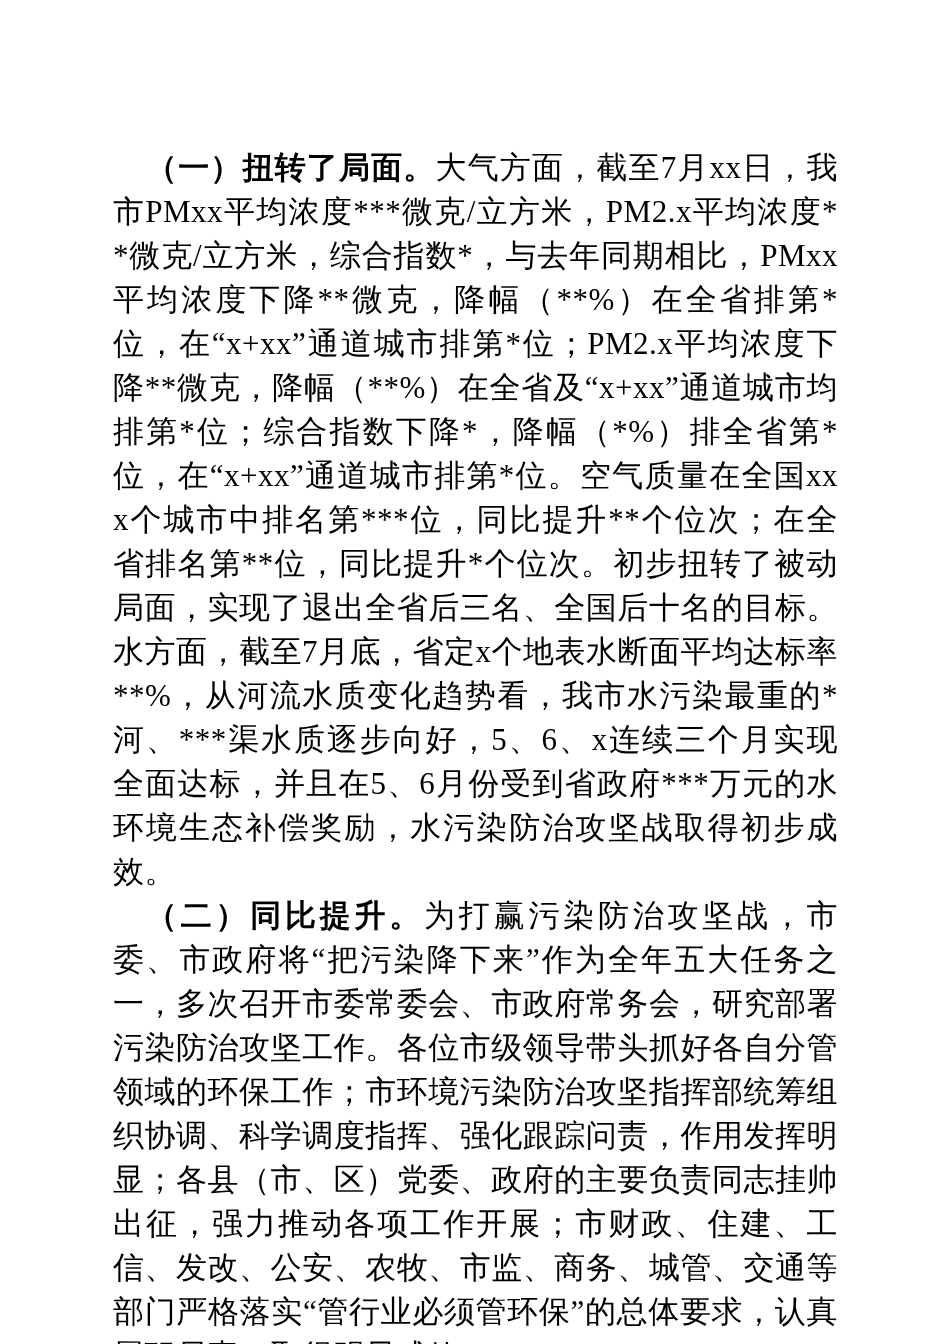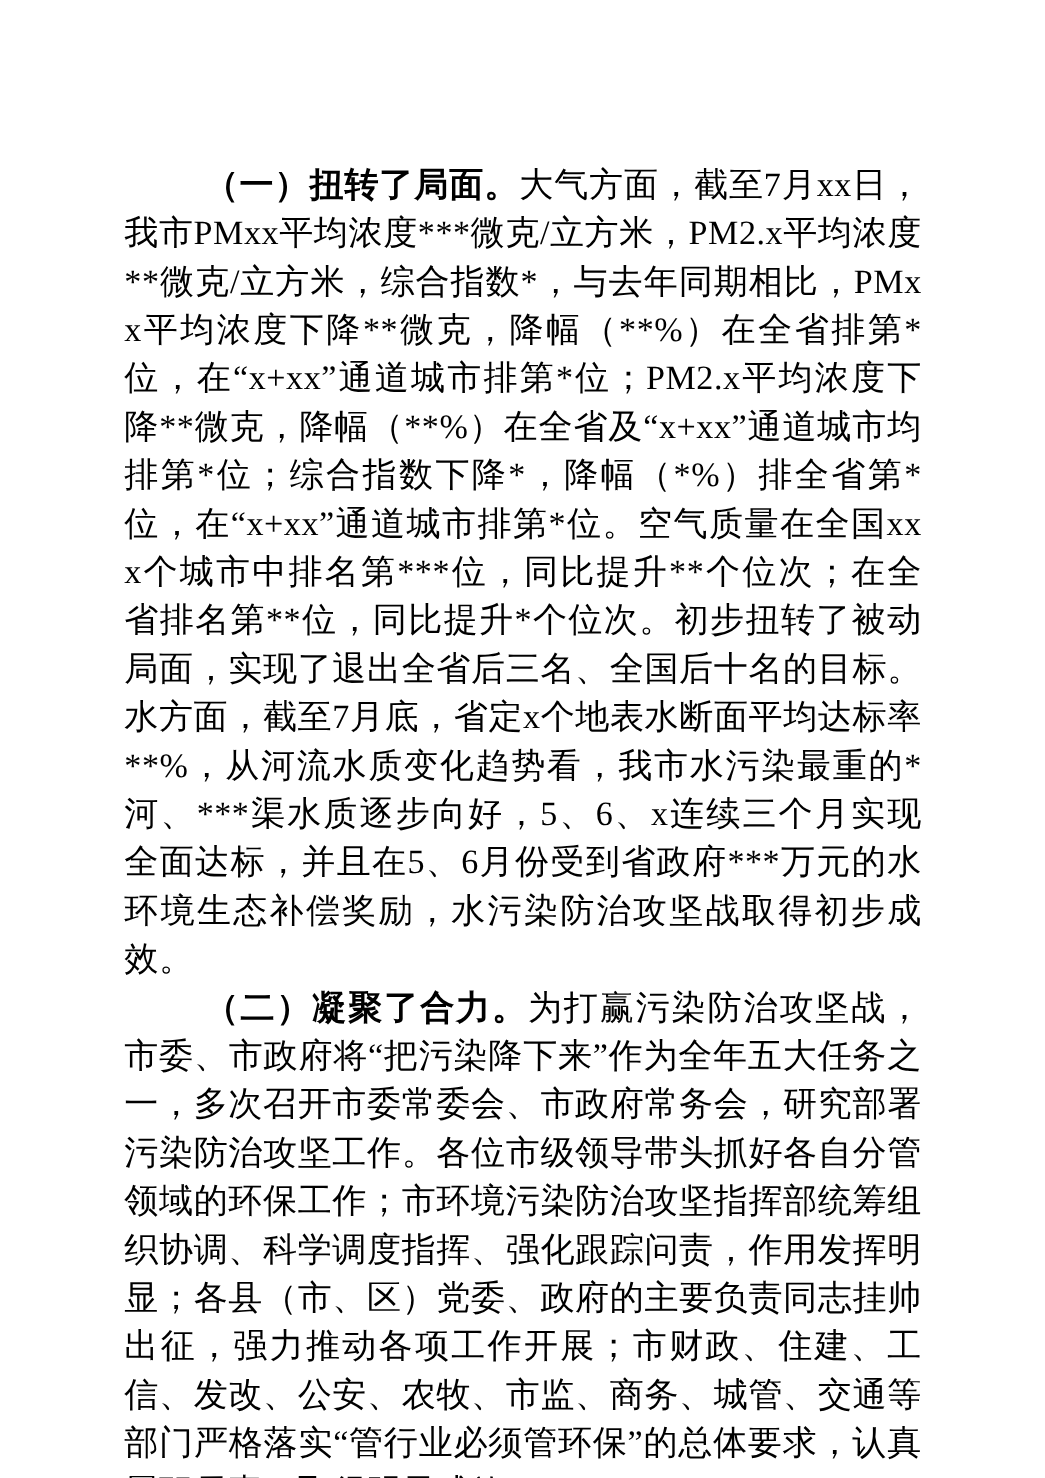--- a/index.html
+++ b/index.html
@@ -22,24 +22,23 @@
     font-size: 31px;
     line-height: 44px;
     color: #000000;
     text-align: justify;
     text-indent: 33px;
     letter-spacing: 0.5px;
     word-break: break-all;
   }
   .para-heading {
     font-weight: bold;
-    margin-left: 40px;
   }
 </style>
 </head>
 <body>
 
 <div class="page">
   <div class="content">
     <p class="para"><strong class="para-heading">（一）扭转了局面。</strong><span class="para-body">大气方面，截至7月xx日，我市PMxx平均浓度***微克/立方米，PM2.x平均浓度**微克/立方米，综合指数*，与去年同期相比，PMxx平均浓度下降**微克，降幅（**%）在全省排第*位，在“x+xx”通道城市排第*位；PM2.x平均浓度下降**微克，降幅（**%）在全省及“x+xx”通道城市均排第*位；综合指数下降*，降幅（*%）排全省第*位，在“x+xx”通道城市排第*位。空气质量在全国xxx个城市中排名第***位，同比提升**个位次；在全省排名第**位，同比提升*个位次。初步扭转了被动局面，实现了退出全省后三名、全国后十名的目标。水方面，截至7月底，省定x个地表水断面平均达标率**%，从河流水质变化趋势看，我市水污染最重的*河、***渠水质逐步向好，5、6、x连续三个月实现全面达标，并且在5、6月份受到省政府***万元的水环境生态补偿奖励，水污染防治攻坚战取得初步成效。</span></p>
-    <p class="para"><strong class="para-heading">（二）凝聚了合力。</strong><span class="para-body">为打赢污染防治攻坚战，市委、市政府将“把污染降下来”作为全年五大任务之一，多次召开市委常委会、市政府常务会，研究部署污染防治攻坚工作。各位市级领导带头抓好各自分管领域的环保工作；市环境污染防治攻坚指挥部统筹组织协调、科学调度指挥、强化跟踪问责，作用发挥明显；各县（市、区）党委、政府的主要负责同志挂帅出征，强力推动各项工作开展；市财政、住建、工信、发改、公安、农牧、市监、商务、城管、交通等部门严格落实“管行业必须管环保”的总体要求，认真履职尽责，取得明显成效。</span></p>
+    <p class="para"><strong class="para-heading">（二）同比提升。</strong><span class="para-body">为打赢污染防治攻坚战，市委、市政府将“把污染降下来”作为全年五大任务之一，多次召开市委常委会、市政府常务会，研究部署污染防治攻坚工作。各位市级领导带头抓好各自分管领域的环保工作；市环境污染防治攻坚指挥部统筹组织协调、科学调度指挥、强化跟踪问责，作用发挥明显；各县（市、区）党委、政府的主要负责同志挂帅出征，强力推动各项工作开展；市财政、住建、工信、发改、公安、农牧、市监、商务、城管、交通等部门严格落实“管行业必须管环保”的总体要求，认真履职尽责，取得明显成效。</span></p>
   </div>
 </div>
 
 </body></html>

